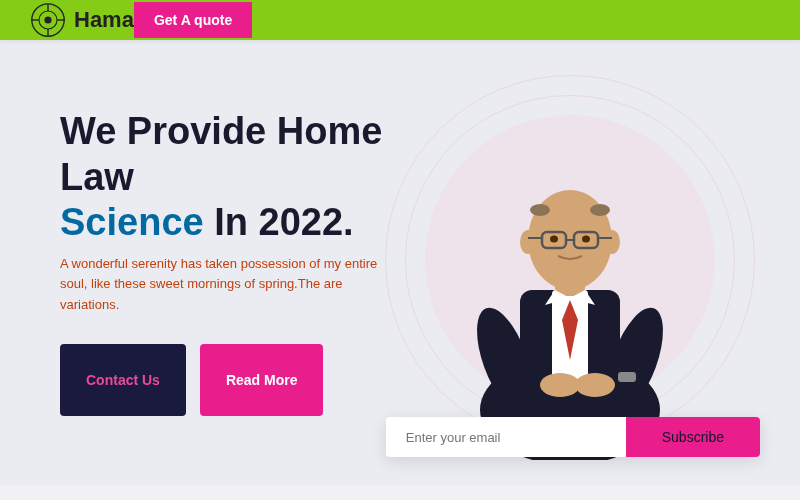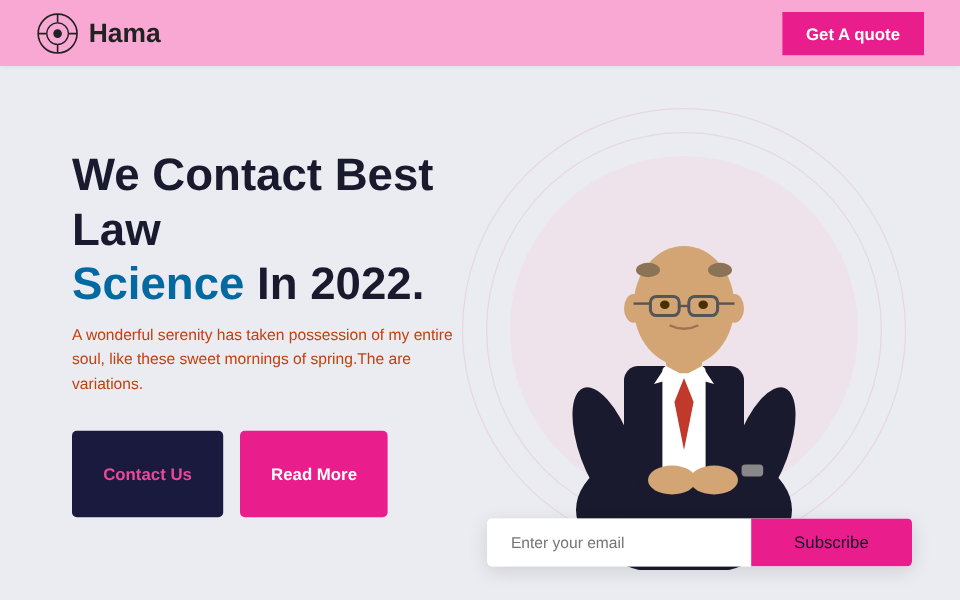--- a/index.html
+++ b/index.html
@@ -6,26 +6,25 @@
     body {
       font-family: 'Segoe UI', Arial, sans-serif;
       background: #f0f0f5;
       width: 800px;
       height: 500px;
       overflow: hidden;
     }
 
     
     .navbar {
-      background: #f9a8d4;
-      display: flex;
-      align-items: center;
-      justify-content: space-between;
+      background: #84cc16;
+      display: flex;
+      align-items: center;
       padding: 0 30px;
-      height: 55px;
+      height: 40px;
       box-shadow: 0 1px 4px rgba(0,0,0,0.08);
       position: relative;
       z-index: 10;
     }
     .logo-area {
       display: flex;
       align-items: center;
       gap: 8px;
     }
     .logo-icon {
@@ -168,21 +167,21 @@
       overflow: hidden;
       box-shadow: 0 4px 16px rgba(0,0,0,0.12);
       z-index: 5;
     }
     .subscribe-input {
       border: none;
       outline: none;
       padding: 12px 20px;
       font-size: 13px;
       color: #999;
-      width: 220px;
+      width: 240px;
       background: #fff;
     }
     .subscribe-btn {
       background: #e91e8c;
       color: #0f172a;
       border: none;
       padding: 12px 36px;
       font-size: 14px;
       font-weight: 400;
       cursor: pointer;
@@ -206,21 +205,21 @@
     <span class="logo-text">Hama</span>
   </div>
 
 
   <button class="btn-quote">Get A quote</button>
 </nav>
 
 <section class="hero">
   <div class="hero-content">
     <h1 class="hero-title">
-      <span>We Contact Best Law</span><br>
+      <span>We Provide Home Law</span><br>
       <span class="hero-title-accent">Science</span><span> In 2022.</span>
     </h1>
     <p class="hero-desc">A wonderful serenity has taken possession of my entire soul, like these sweet mornings of spring.The are variations.</p>
     <div class="hero-buttons">
       <button class="btn-contact">Contact Us</button>
       <button class="btn-readmore">Read More</button>
     </div>
   </div>
 
   <div class="hero-image-area">

